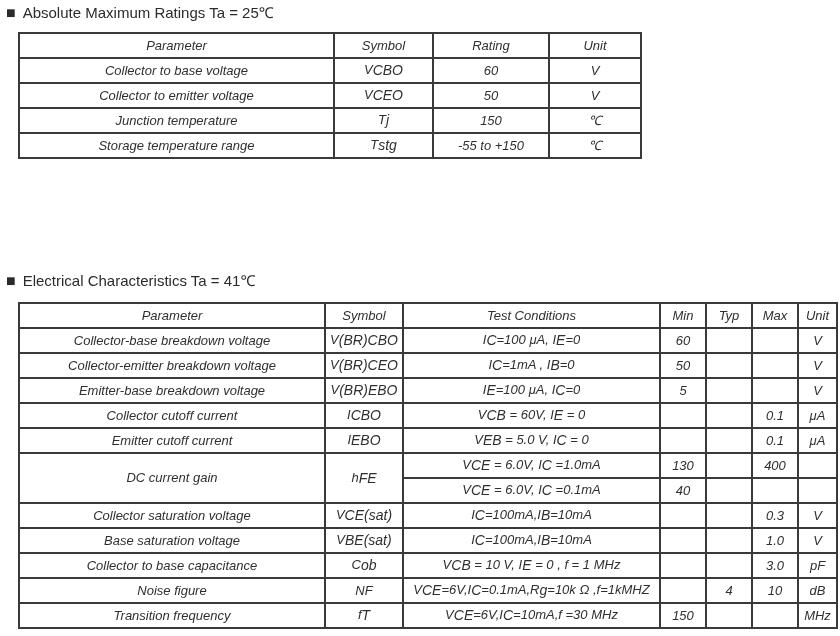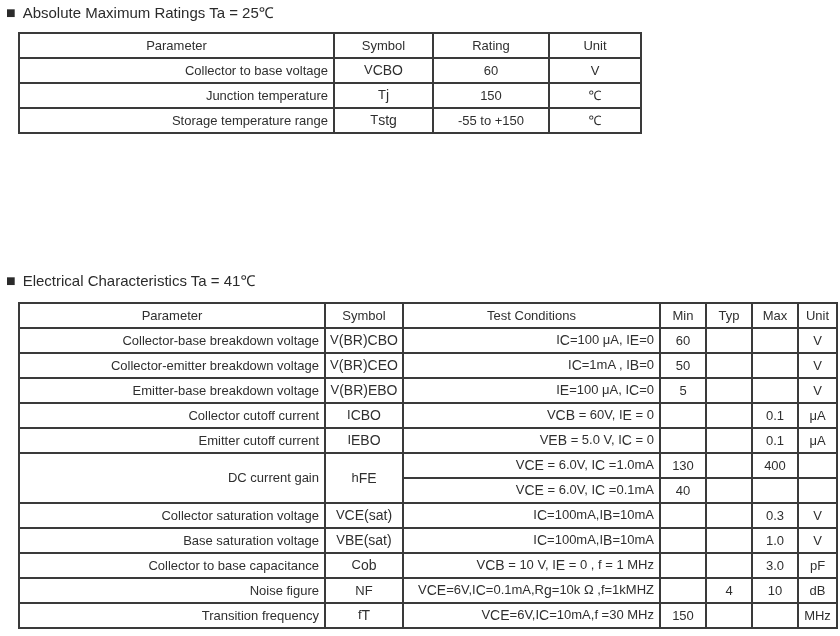--- a/index.html
+++ b/index.html
@@ -9,31 +9,31 @@
   }
   .sec-title{
     position:absolute;margin:0;font-size:15px;font-weight:400;color:#2b2b2b;
     display:flex;align-items:center;line-height:18px;white-space:nowrap;
   }
   .sec-title .bullet{font-size:16px;line-height:14px;margin-right:7px;color:#2b2b2b}
   #title-abs{top:4px;left:6px}
   #title-elec{top:272px;left:6px}
 
   table.ds{
-    position:absolute;border-collapse:collapse;table-layout:fixed;background:#fff;
+    position:absolute;border-collapse:collapse;table-layout:fixed;background:#fff;font-style:italic;
   }
   #t1{top:32px;left:18px;width:622px}
   #t2{top:302px;left:18px;width:818px}
   .ds th,.ds td{
     border:2px solid #3a3a3a;height:23px;padding:0 2px;
     font-size:13px;font-weight:400;line-height:1.05;
     text-align:center;vertical-align:middle;color:#2f2f2f;
     white-space:nowrap;overflow:hidden;
   }
-  .ds td.al{text-align:right;padding:0 5px}
+  .ds td.al{text-align:center;padding:0 5px}
   .sub{font-size:14px;vertical-align:-1px;letter-spacing:0}
 
   
   #t1 .c0{width:315px}#t1 .c1{width:99px}#t1 .c2{width:116px}#t1 .c3{width:92px}
   #t2 .c0{width:306px}#t2 .c1{width:78px}#t2 .c2{width:257px}
   #t2 .c3{width:46px}#t2 .c4{width:46px}#t2 .c5{width:46px}#t2 .c6{width:39px}
 </style>
 </head>
 <body>
 
@@ -55,20 +55,26 @@
         <th>Symbol</th>
         <th>Rating</th>
         <th>Unit</th>
       </tr>
     </thead>
   <tbody>
       <tr>
         <td class="al">Collector to base voltage</td>
         <td>V<span class="sub">CBO</span></td>
         <td>60</td>
+        <td>V</td>
+      </tr>
+      <tr>
+        <td class="al">Collector to emitter voltage</td>
+        <td>V<span class="sub">CEO</span></td>
+        <td>50</td>
         <td>V</td>
       </tr>
       <tr>
         <td class="al">Junction temperature</td>
         <td>T<span class="sub">j</span></td>
         <td>150</td>
         <td>℃</td>
       </tr>
       <tr>
         <td class="al">Storage temperature range</td>

